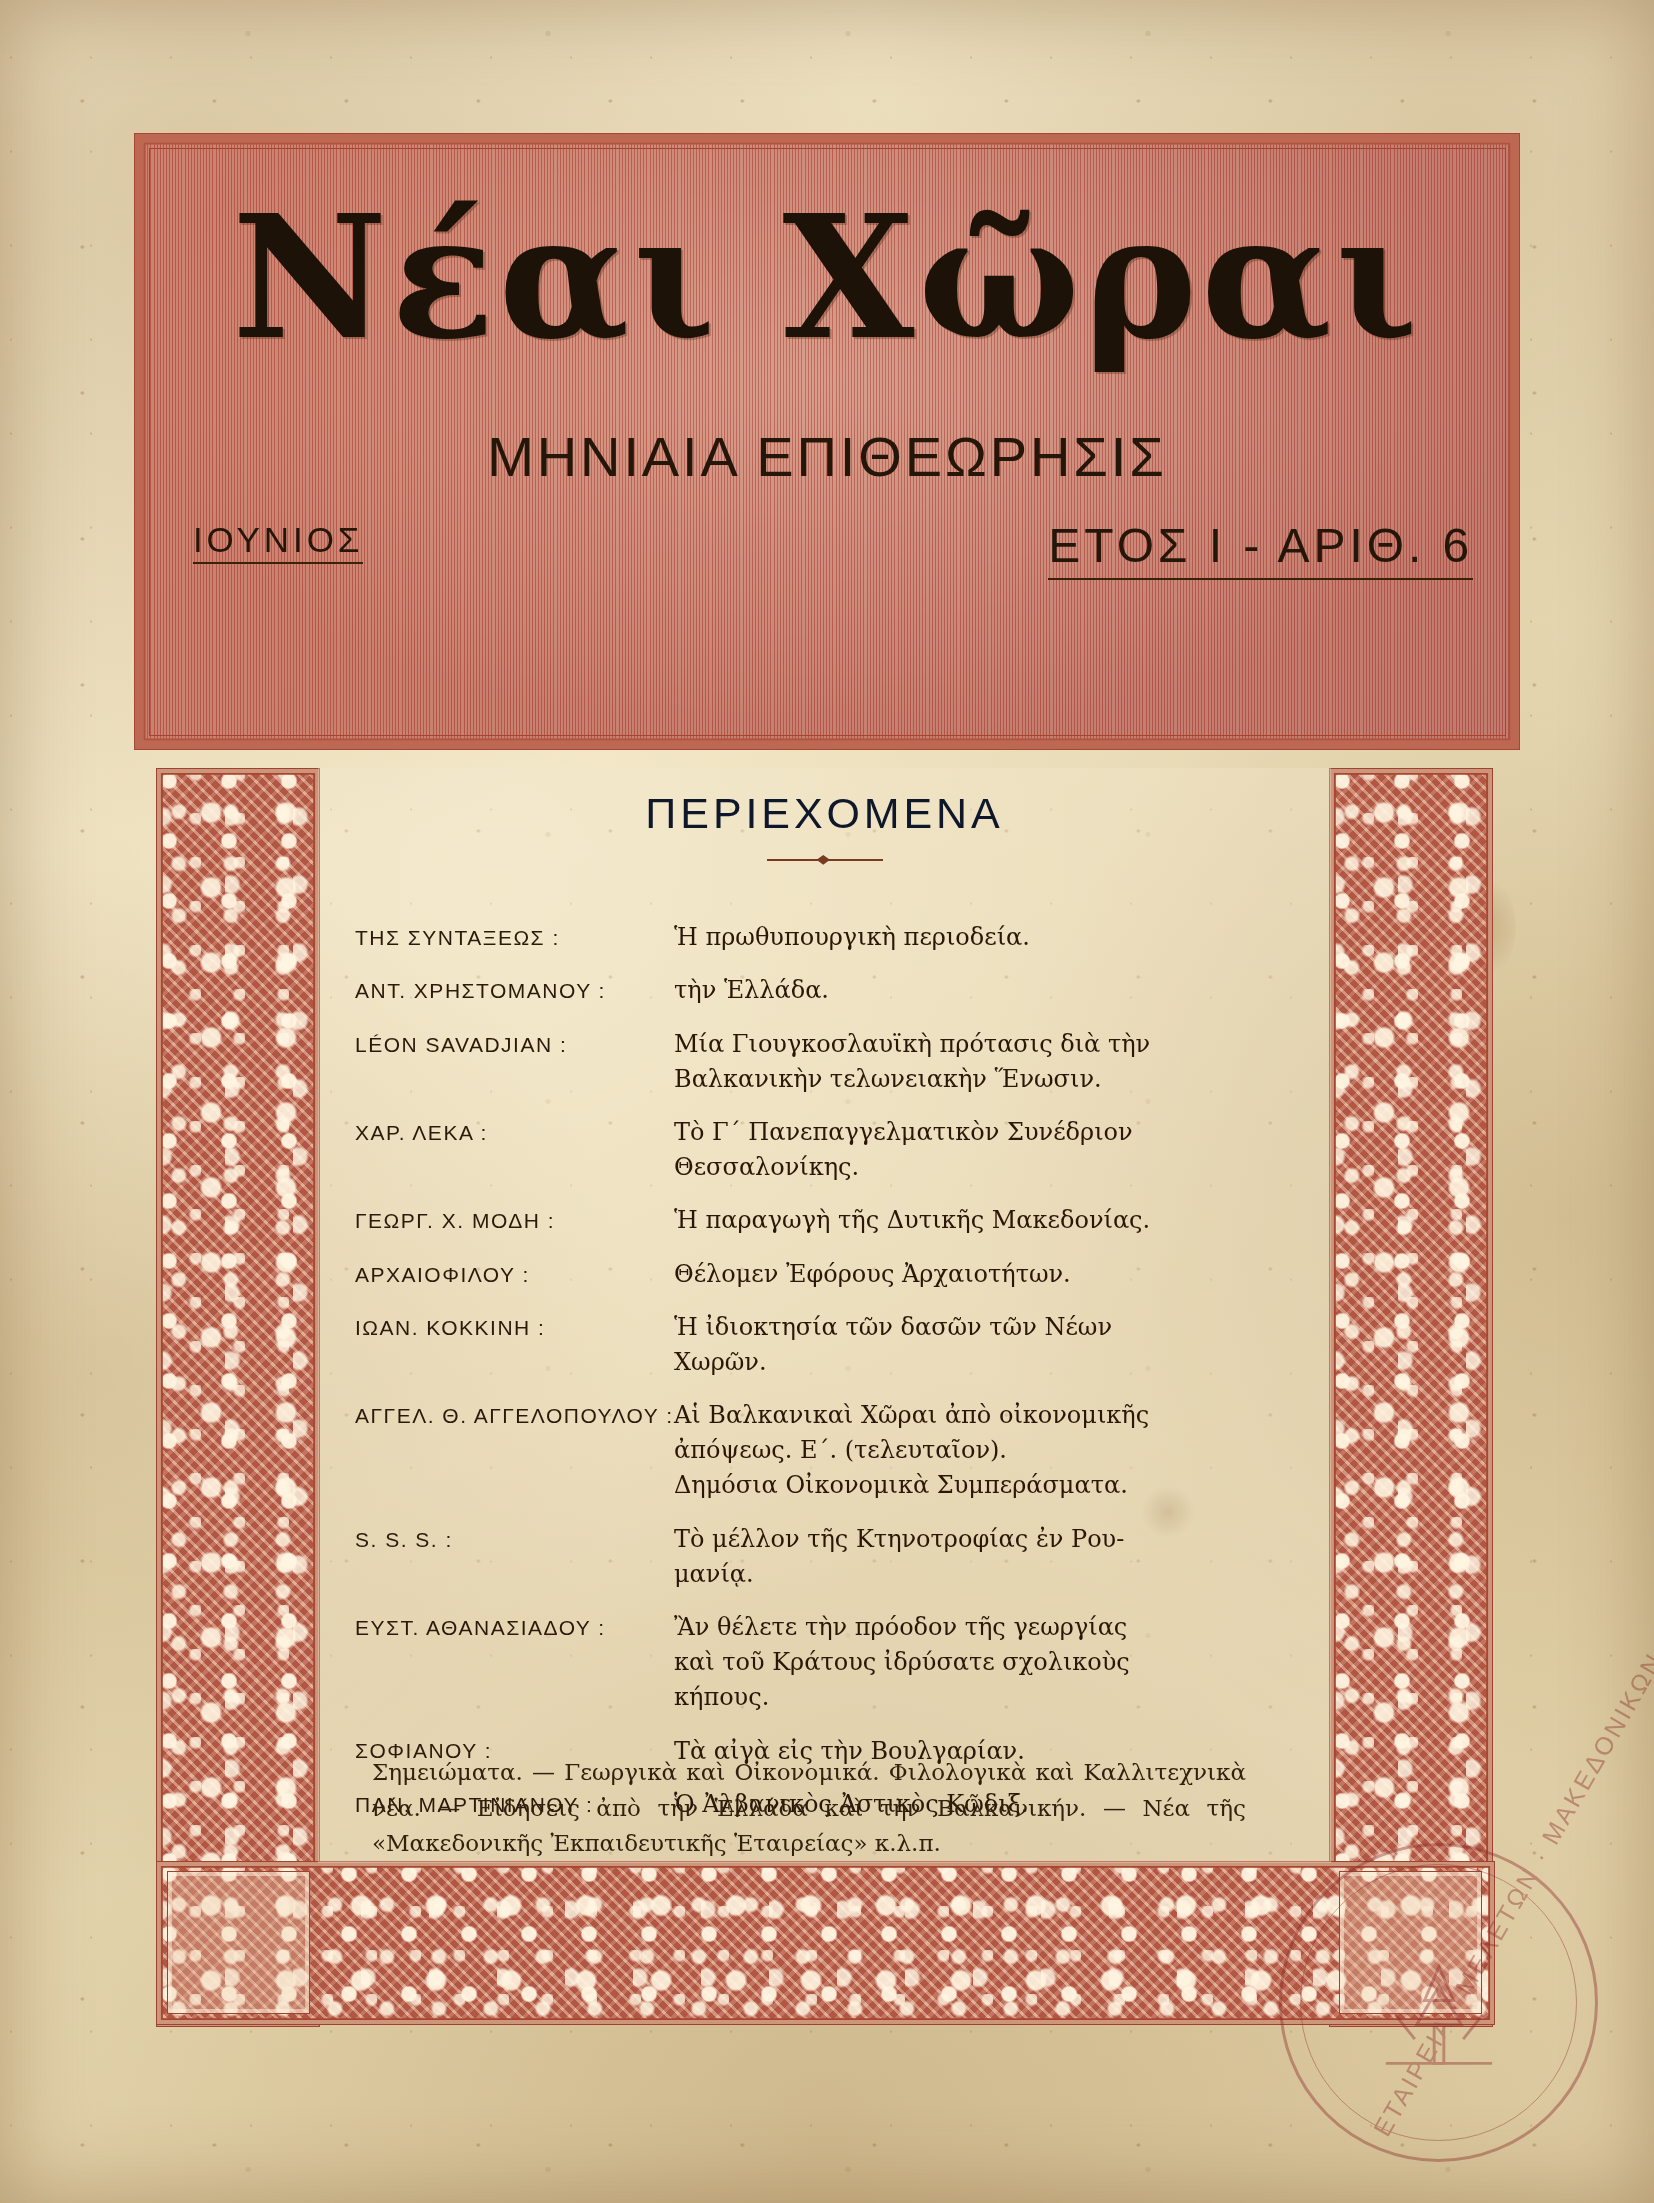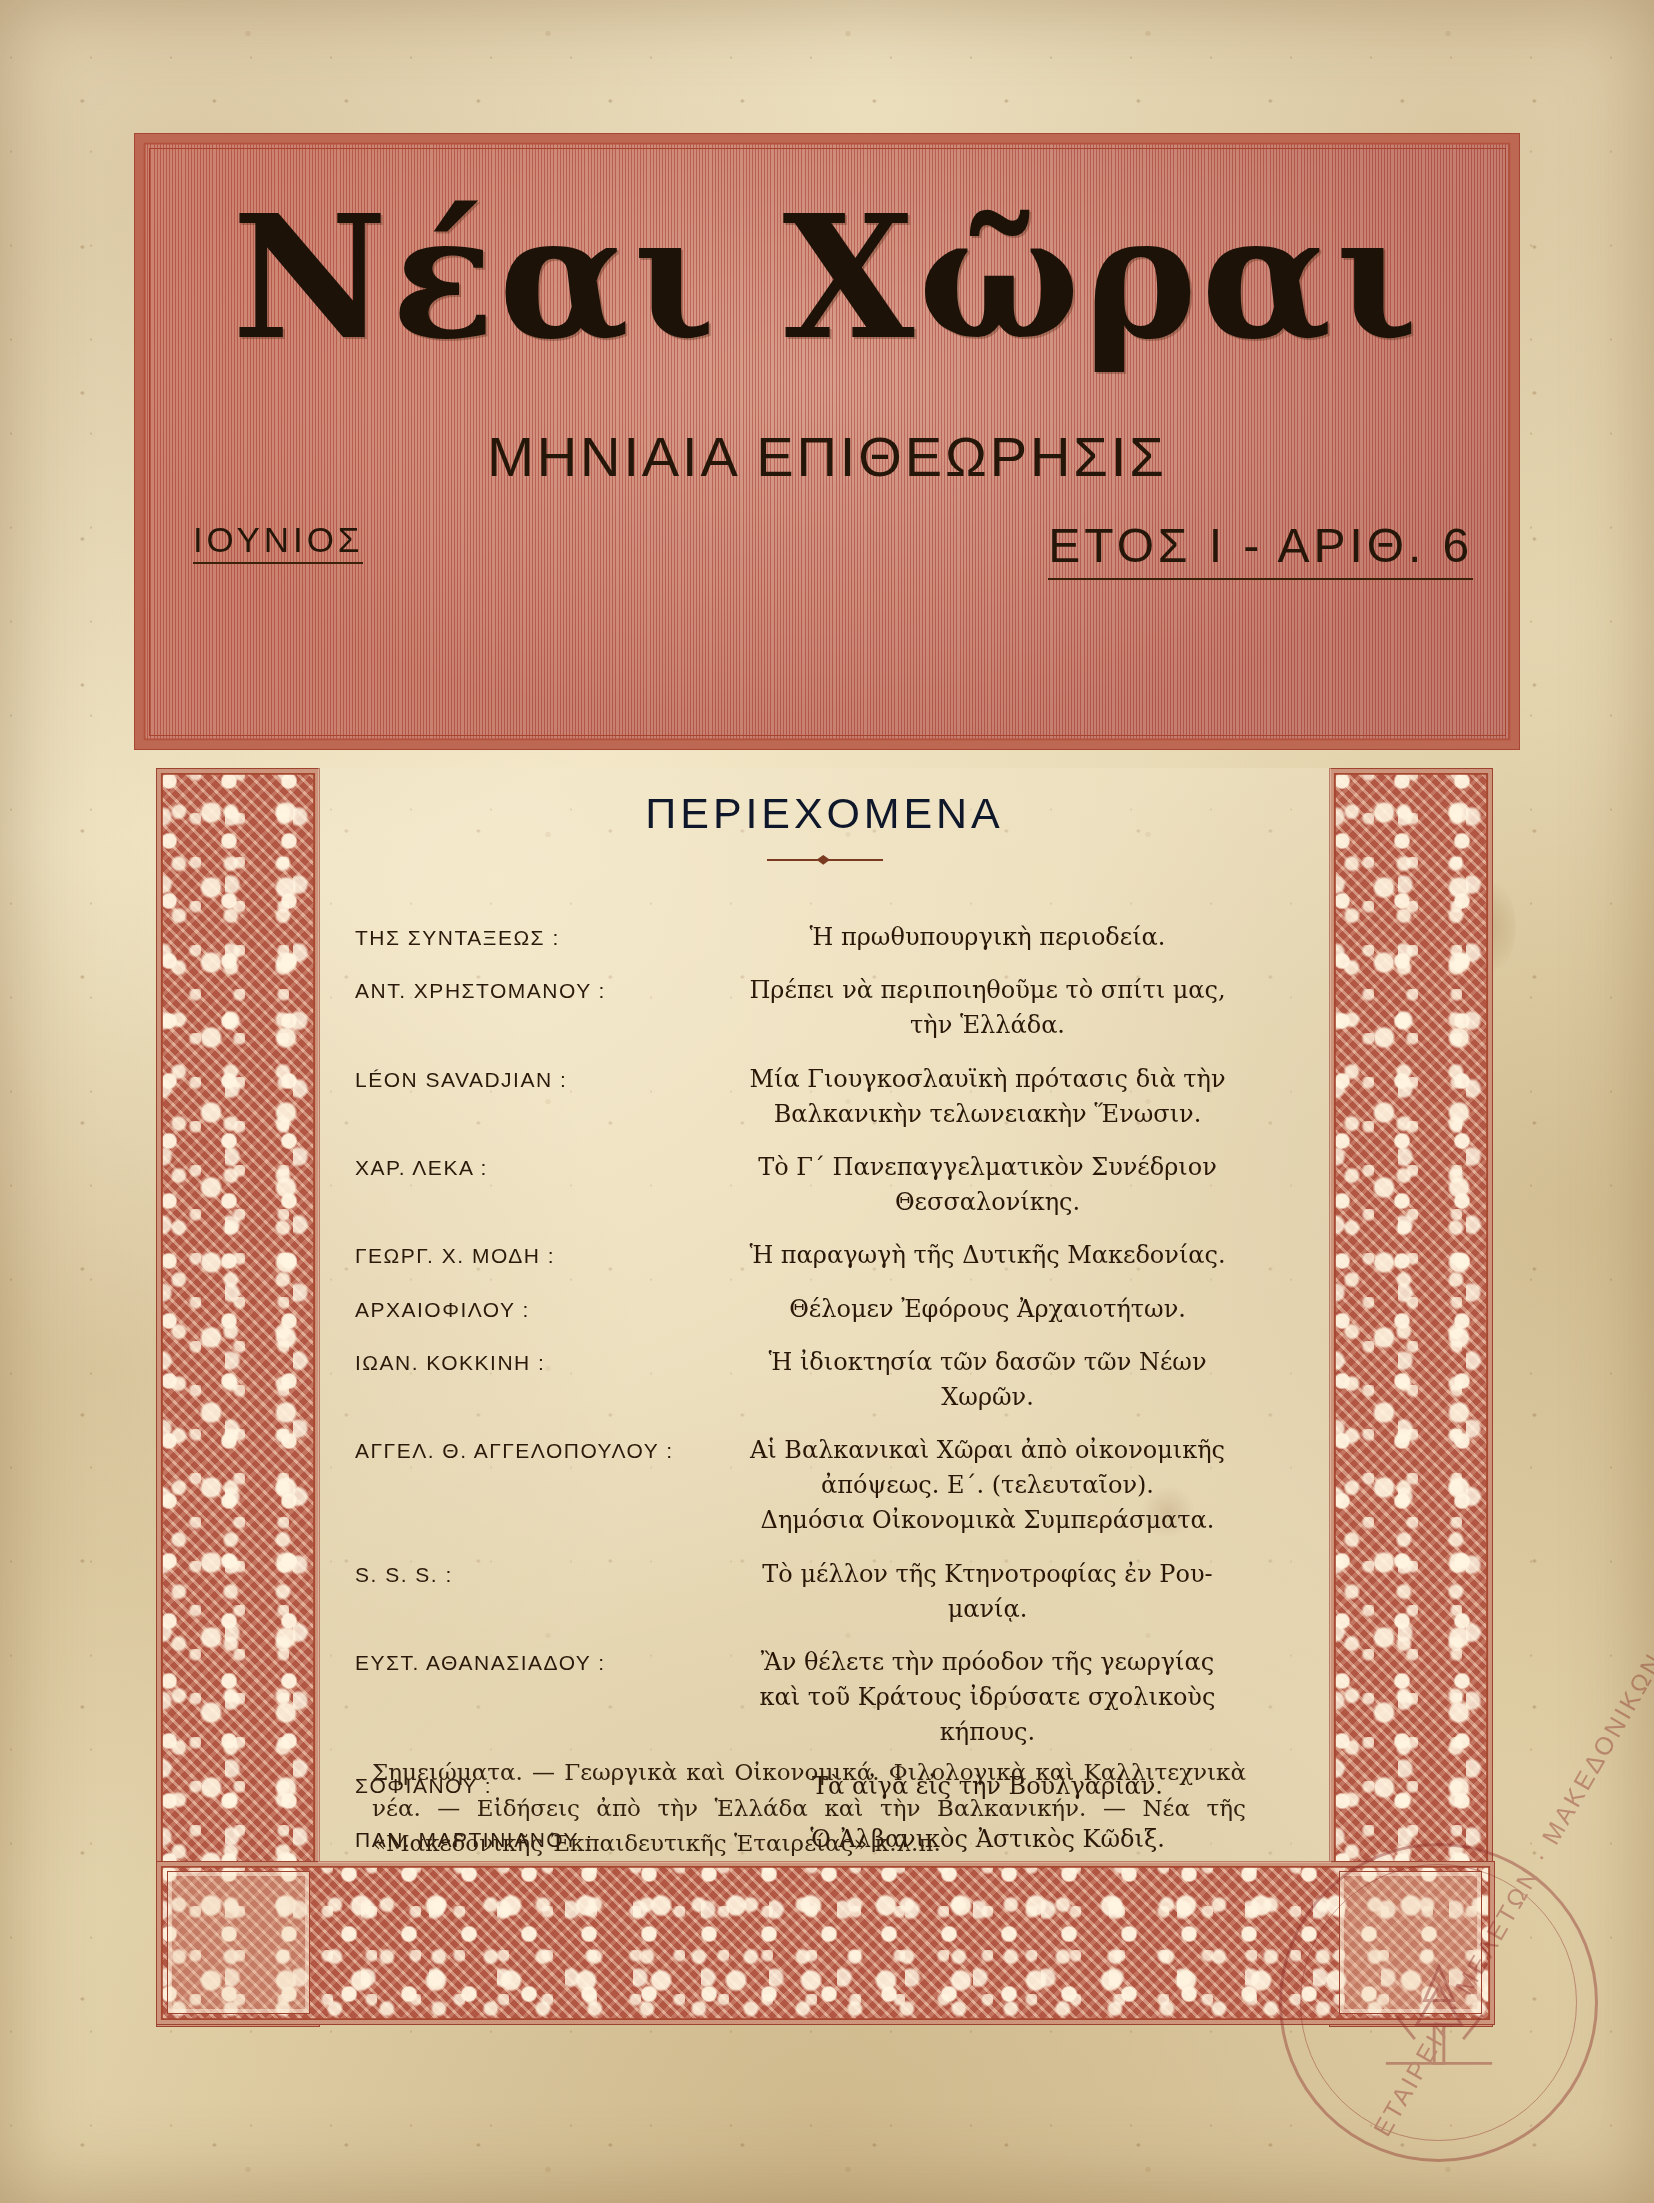--- a/index.html
+++ b/index.html
@@ -210,21 +210,21 @@
     padding-top: 2.9px;
   }
   .toc-author .ln { display: block; line-height: 1.45; }
   .toc-titles {
     flex: 1 1 auto;
     font-family: "DejaVu Serif", serif;
     font-size: 24px;
     line-height: 1.46;
     color: #2a1708;
   }
-  .toc-titles .t { display: block; text-align: center; }
+  .toc-titles .t { display: block; }
 
   .toc-note {
     position: absolute;
     top: 987px;
     left: 54px;
     width: 874px;
     font-family: "DejaVu Serif", serif;
     font-size: 23px;
     line-height: 1.55;
     color: #33200e;
@@ -320,21 +320,20 @@
         <div class="toc-titles">
           <span class="t">Ἡ πρωθυπουργικὴ περιοδεία.</span>
         </div>
       </div>
 
       <div class="toc-row">
         <div class="toc-author">
           <span class="ln">ΑΝΤ. ΧΡΗΣΤΟΜΑΝΟΥ :</span>
         </div>
         <div class="toc-titles">
-          <span class="t">Πρέπει νὰ περιποιηθοῦμε τὸ σπίτι μας,</span>
           <span class="t">τὴν Ἑλλάδα.</span>
         </div>
       </div>
 
       <div class="toc-row">
         <div class="toc-author">
           <span class="ln">LÉON SAVADJIAN :</span>
         </div>
         <div class="toc-titles">
           <span class="t">Μία Γιουγκοσλαυϊκὴ πρότασις διὰ τὴν</span>

